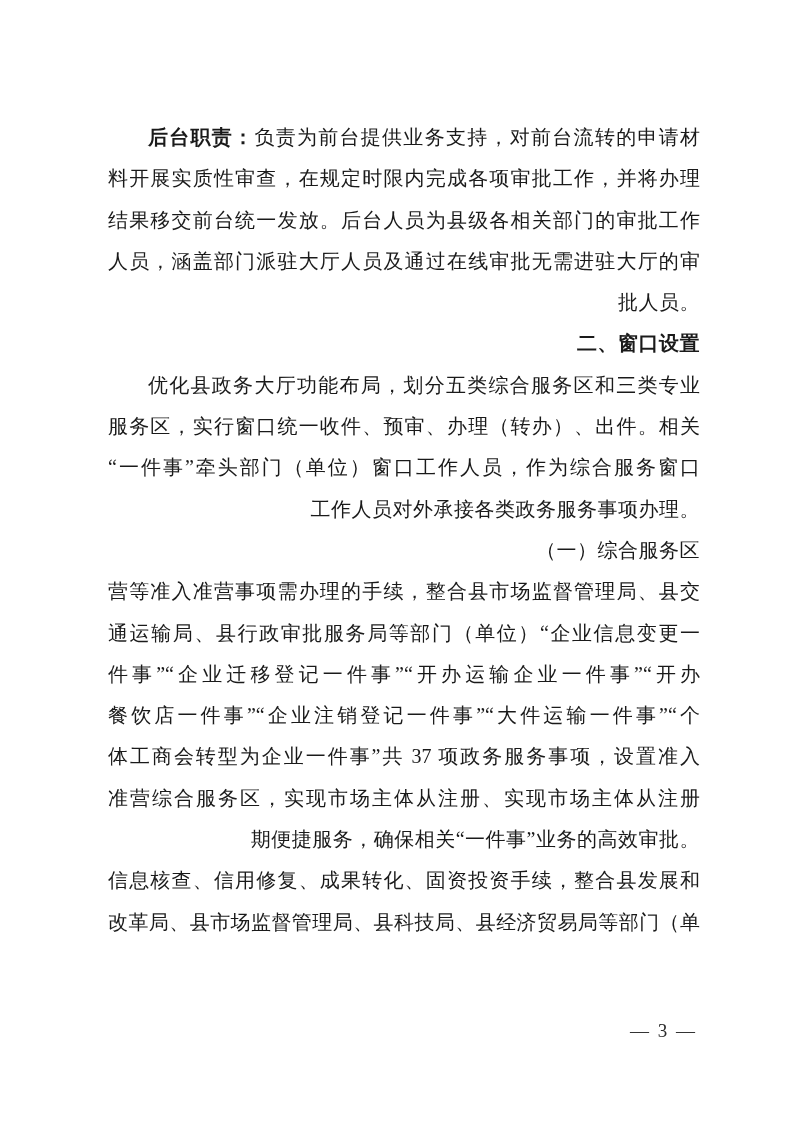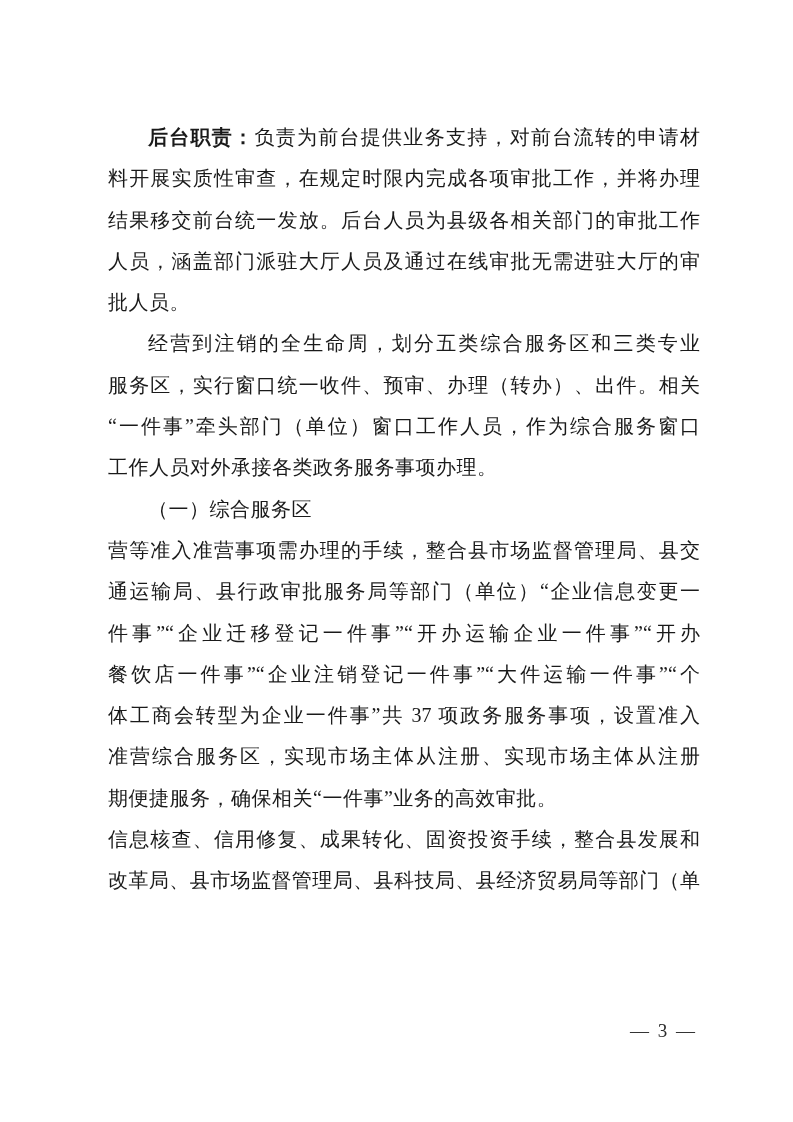--- a/index.html
+++ b/index.html
@@ -19,21 +19,21 @@
   .doc-body {
     position: absolute;
     left: 108px;
     top: 117px;
     width: 592px;
     font-size: 20px;
   }
   .line {
     height: 41.3px;
     line-height: 41.3px;
-    text-align: left;
+    text-align: right;
     white-space: nowrap;
     letter-spacing: 0.5px;
   }
   .line.justify {
     white-space: normal;
     text-align: justify;
     text-align-last: justify;
     letter-spacing: 0;
   }
   .line.indent {
@@ -54,21 +54,22 @@
 </head>
 <body>
 
 <div class="page">
   <div class="doc-body">
       <div class="line indent justify"><span class="bold">后台职责：</span><span>负责为前台提供业务支持，对前台流转的申请材</span></div>
       <div class="line justify"><span>料开展实质性审查，在规定时限内完成各项审批工作，并将办理</span></div>
       <div class="line justify"><span>结果移交前台统一发放。后台人员为县级各相关部门的审批工作</span></div>
       <div class="line justify"><span>人员，涵盖部门派驻大厅人员及通过在线审批无需进驻大厅的审</span></div>
       <div class="line"><span>批人员。</span></div>
-      <div class="line indent justify"><span>经营到注销的全生命周，划分五类综合服务区和三类专业</span></div>
+      <div class="line indent"><span class="bold">二、窗口设置</span></div>
+      <div class="line indent justify"><span>优化县政务大厅功能布局，划分五类综合服务区和三类专业</span></div>
       <div class="line justify"><span>服务区，实行窗口统一收件、预审、办理（转办）、出件。相关</span></div>
       <div class="line justify"><span>“一件事”牵头部门（单位）窗口工作人员，作为综合服务窗口</span></div>
       <div class="line"><span>工作人员对外承接各类政务服务事项办理。</span></div>
       <div class="line indent"><span>（一）综合服务区</span></div>
       <div class="line justify"><span>营等准入准营事项需办理的手续，整合县市场监督管理局、县交</span></div>
       <div class="line justify"><span>通运输局、县行政审批服务局等部门（单位）“企业信息变更一</span></div>
       <div class="line justify"><span>件事”“企业迁移登记一件事”“开办运输企业一件事”“开办</span></div>
       <div class="line justify"><span>餐饮店一件事”“企业注销登记一件事”“大件运输一件事”“个</span></div>
       <div class="line justify"><span>体工商会转型为企业一件事”共 37 项政务服务事项，设置准入</span></div>
       <div class="line justify"><span>准营综合服务区，实现市场主体从注册、实现市场主体从注册</span></div>

